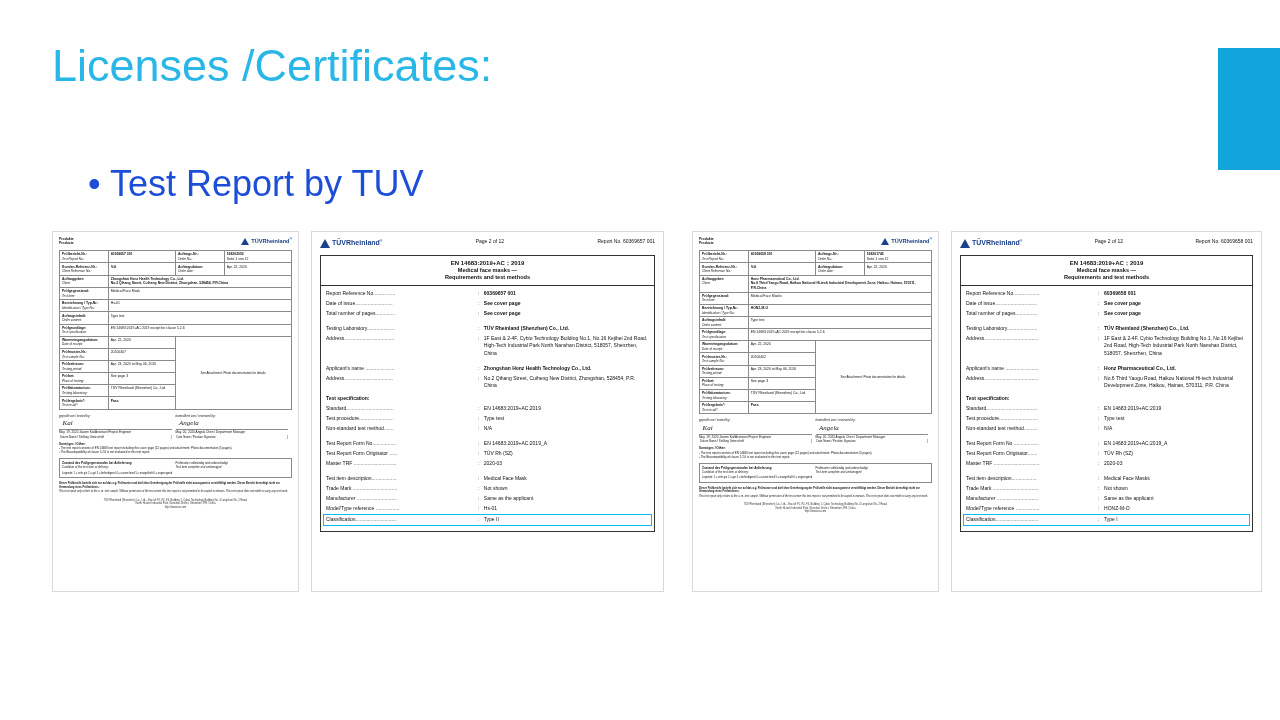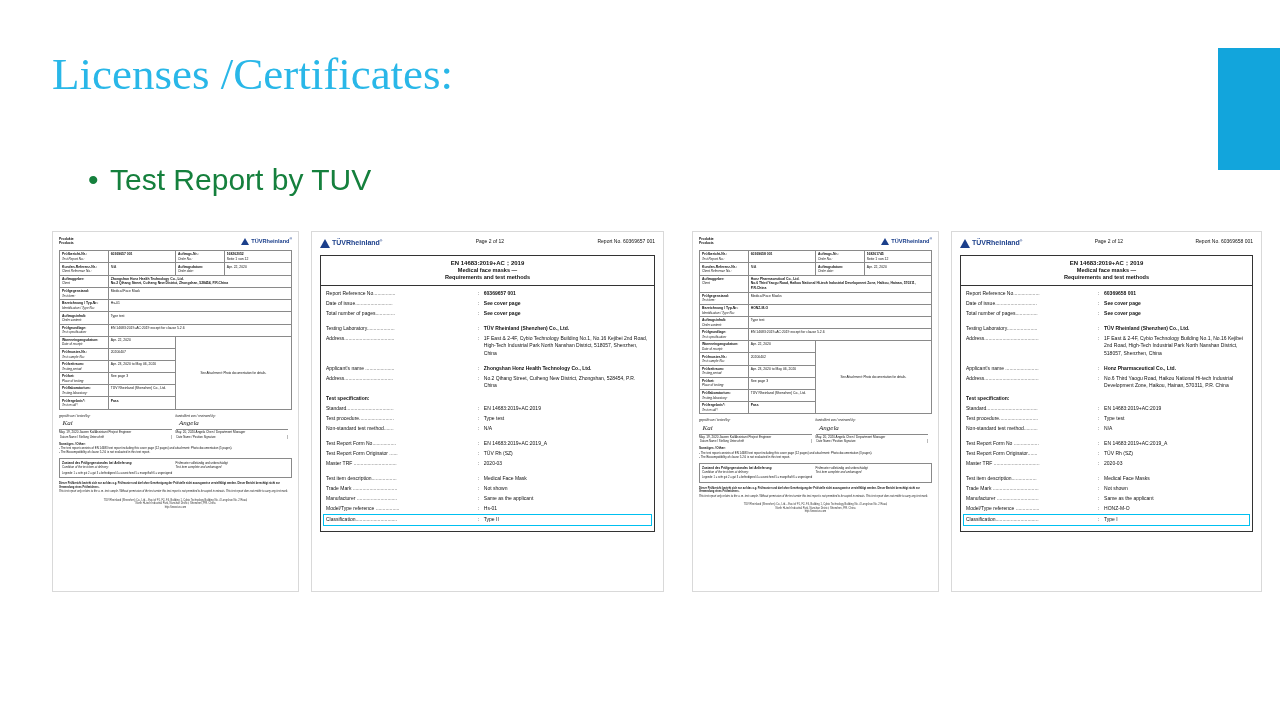--- a/index.html
+++ b/index.html
@@ -15,38 +15,37 @@
     font-family: "Liberation Sans", sans-serif;
     color: #000;
   }
   .slide-title {
     position: absolute;
     left: 52px;
     top: 40px;
     font-size: 45px;
     color: #29B7E8;
     letter-spacing: 0px;
-    font-family: Liberation Serif, serif;
+    font-family: Liberation Sans, sans-serif;
     white-space: nowrap;
-    margin-top: 8px;
   }
   .accent-block {
     position: absolute;
     right: 0px;
     top: 48px;
     width: 62px;
     height: 122px;
     background: #12A5DC;
   }
   .bullet-line {
     position: absolute;
     left: 88px;
     top: 163px;
-    font-size: 30px;
-    color: #15803d;
+    font-size: 36px;
+    color: #1d4ed8;
     font-family: "Liberation Sans", sans-serif;
     white-space: nowrap;
   }
   .bullet-dot {
     display: inline-block;
     width: 22px;
   }
 
   
   .doc {

